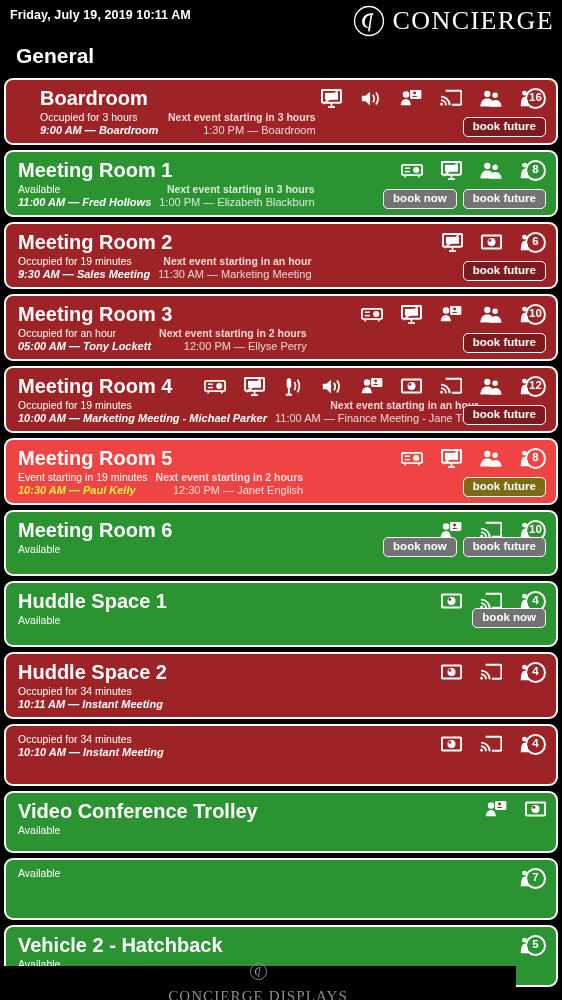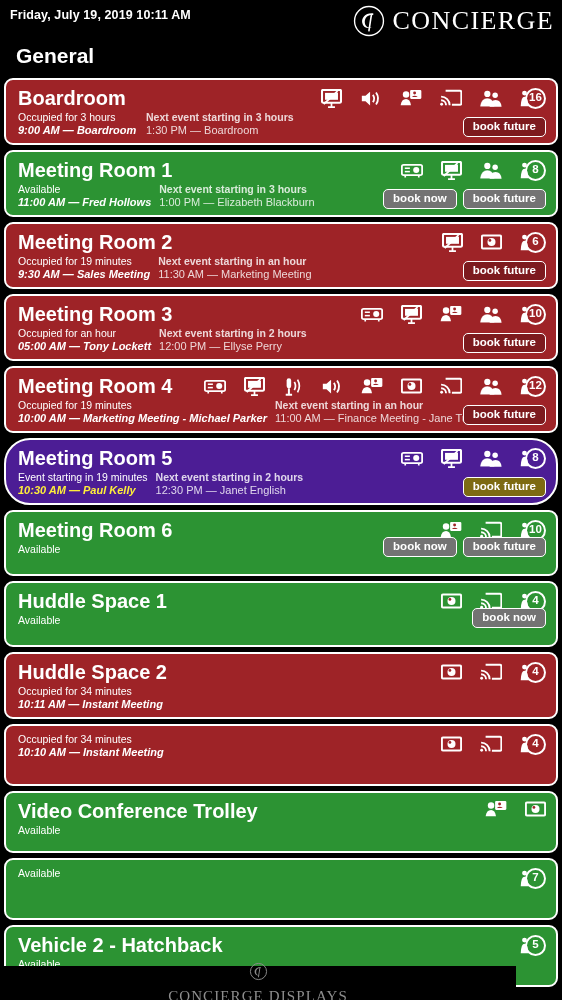--- a/index.html
+++ b/index.html
@@ -41,33 +41,33 @@
   }
   .card {
     position: relative;
     border: 2px solid #fff;
     border-radius: 9px;
     margin-bottom: 5px;
     overflow: hidden;
   }
   .card.occupied { background: #9e2327; }
   .card.available { background: #2c9333; }
-  .card.pending  { background: #4c1d95; border-radius: 26px; }
+  .card.pending  { background: #ef4444; }
 
   .card-body { position: relative; padding: 6px 10px 7px 12px; }
 
   .room-name {
     color: #fff; font-size: 20px; font-weight: bold;
     line-height: 24px; white-space: nowrap;
   }
 
   .meta { display: flex; margin-top: 1px; }
   .meta-col { line-height: 12.5px; }
   .meta-col.current { min-width: 120px; }
-  .meta-col.next { margin-left: 8px; }
+  .meta-col.next { margin-left: 8px; text-align: right; }
   .card .status {
     font-size: 10.5px; font-weight: normal; color: #fff;
     white-space: nowrap;
   }
   .card .detail {
     font-size: 11px; font-weight: bold; font-style: italic;
     color: #fff; white-space: nowrap;
   }
   .card.pending .detail.hl { color: #ffef3a; }
   .card .status.dim, .card .detail.dim {
@@ -134,21 +134,21 @@
         <path d="M25 11 C16 10 11 16 12 22 C13 28 19 30 24 27 C20 29 15 27 15 21 C15 15 20 12 25 13 Z" fill="#fff"></path>
         <path d="M22 12 C21 18 20 25 19 31 C19 33 21 33 21 31 C22 24 23 17 24 12 Z" fill="#fff"></path>
       </svg>
     </span>
     <span class="brand-text">CONCIERGE</span>
   </div>
   <div class="page-title">General</div>
 </div>
 
 <div class="list" id="room-list">
-    <div class="card occupied" style="min-height: 62px;">
+    <div class="card occupied" style="min-height: 62px; padding-left: 22px;">
       <div class="card-body">
         <div class="room-name">Boardroom</div>
         <div class="meta">
           <div class="meta-col current">
             <div class="status">Occupied for 3 hours</div>
             <div class="detail">9:00 AM — Boardroom</div>
           </div>
           <div class="meta-col next">
             <div class="status dim">Next event starting in 3 hours</div>
             <div class="detail dim">1:30 PM — Boardroom</div>

